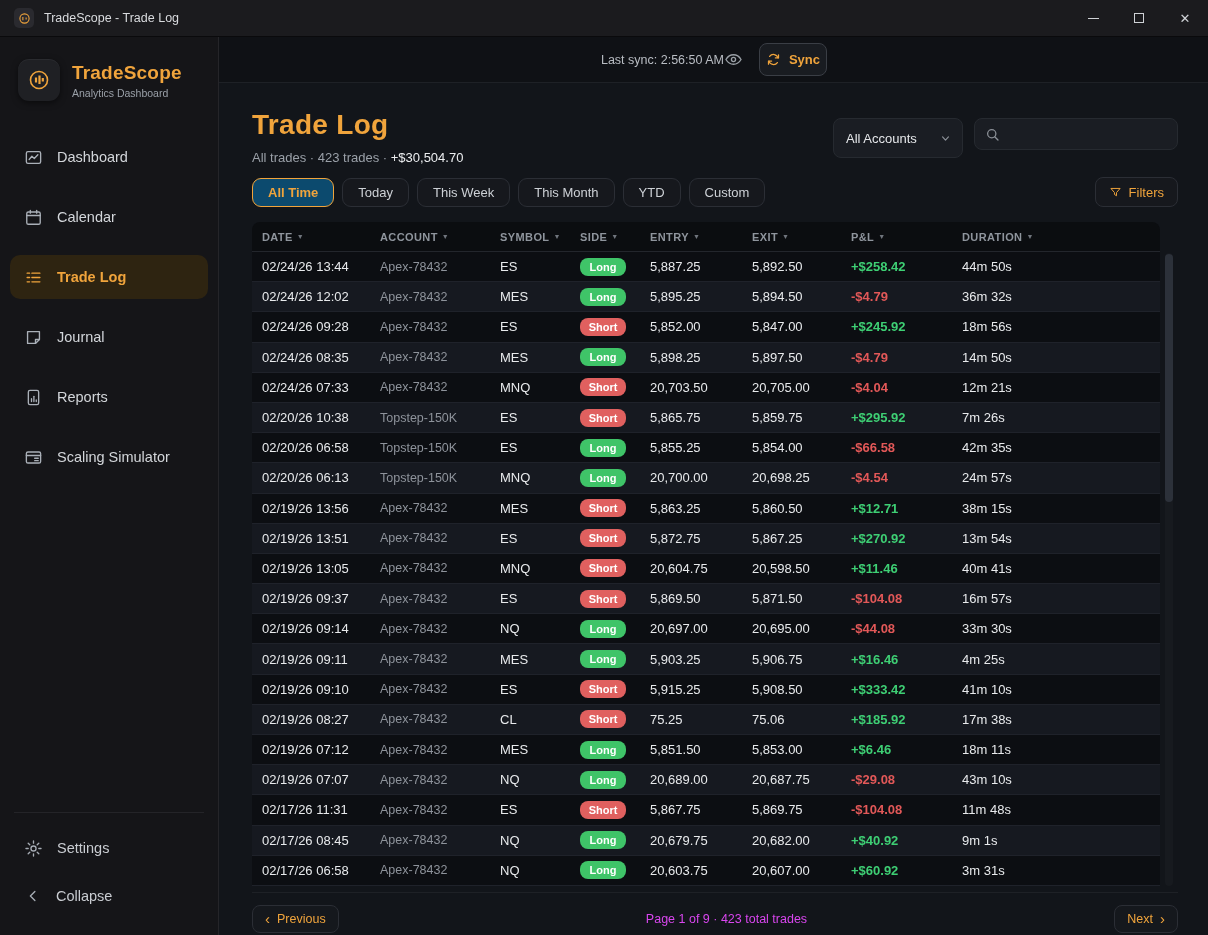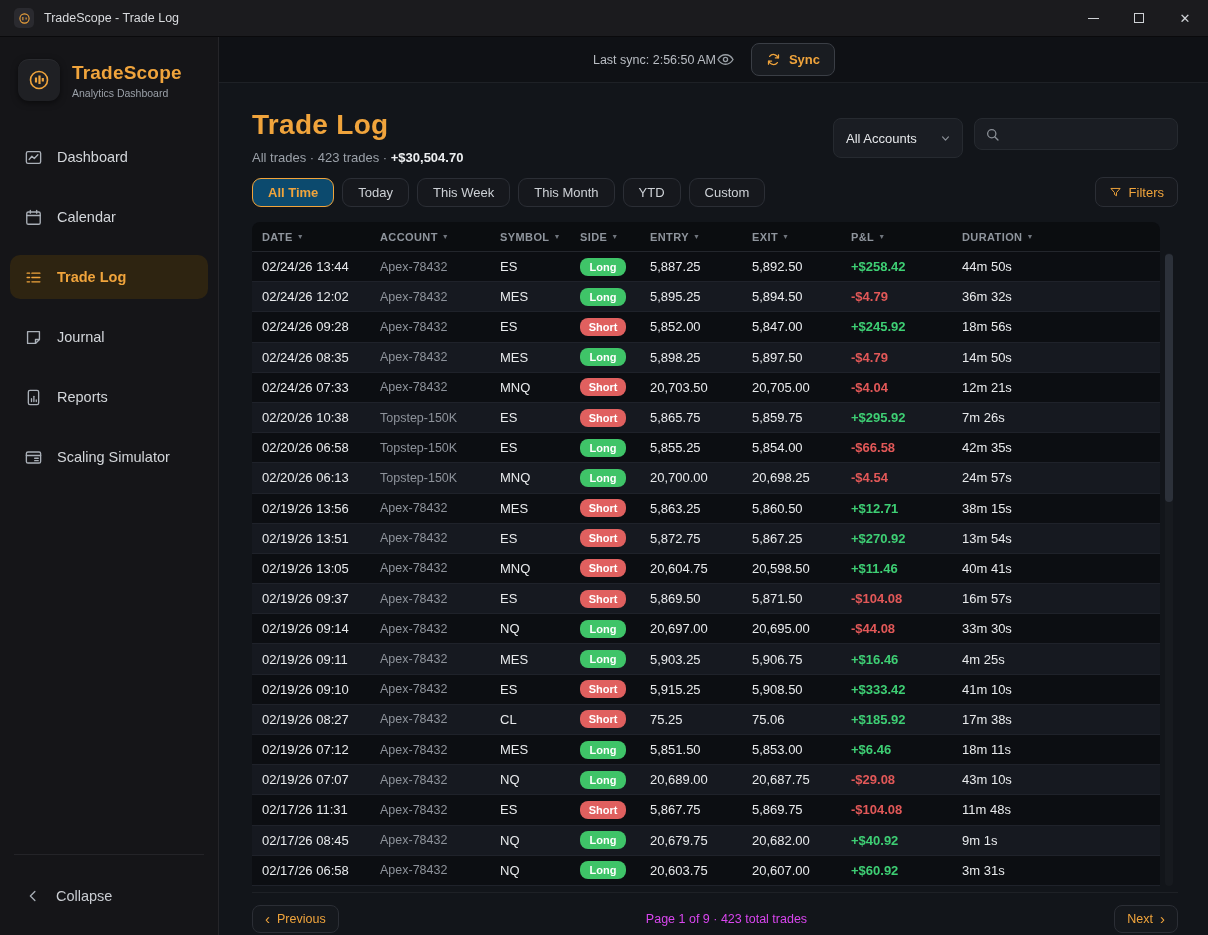--- a/index.html
+++ b/index.html
@@ -48,29 +48,29 @@
   .foot-item .icn { color:#a6acb4; }
   .foot-gap { height:6px; }
 
   
   .main { flex:1; display:flex; flex-direction:column; background:#12151a; min-width:0; }
   .topbar { height:46px; background:#0f1115; border-bottom:1px solid #1e2126;
     display:flex; align-items:center; justify-content:center; padding:0 18px 0 19px; flex-shrink:0; }
   .lastsync { font-size:12.5px; color:#b9bdc3; }
   .topbar-right { display:flex; align-items:center; gap:16px; }
   .eye-btn { color:#9aa0a6; cursor:pointer; display:flex; }
-  .sync-btn { display:flex; align-items:center; gap:8px; height:33px; padding:0 14px;
+  .sync-btn { display:flex; align-items:center; gap:8px; height:33px; padding:0 6px;
     background:#191c21; border:1px solid #3a3e45; border-radius:8px; color:var(--accent);
     font-size:13px; font-weight:bold; cursor:pointer; font-family:inherit; }
 
   .content { flex:1; padding:26px 30px 0 33px; display:flex; flex-direction:column; min-height:0; }
   .page-head { display:flex; justify-content:space-between; align-items:flex-start; }
   .page-title { font-size:28px; font-weight:bold; color:var(--accent); letter-spacing:.3px; }
   .page-sub { margin-top:9px; font-size:13px; color:#9aa0a8; }
-  .page-sub .pnl-total { color:#eceef0; font-weight:bold; }
+  .page-sub .pnl-total { color:#eceef0; font-weight:normal; }
   .head-controls { display:flex; gap:11px; margin-top:9px; }
   .select { width:130px; height:40px; background:#1a1d23; border:1px solid #262a30; border-radius:8px;
     display:flex; align-items:center; justify-content:space-between; padding:0 10px 0 12px;
     color:#e5e7ea; font-size:13px; cursor:pointer; }
   .select .icn { color:#8b9097; }
   .search { width:204px; height:32px; background:#1a1d23; border:1px solid #262a30; border-radius:8px;
     display:flex; align-items:center; padding:0 10px; gap:8px; }
   .search input { flex:1; background:transparent; border:none; outline:none; color:#e5e7ea;
     font-size:13px; font-family:inherit; min-width:0; }
   .search .icn { color:#8b9097; }
@@ -227,20 +227,29 @@
             <line x1="13.5" y1="13" x2="18" y2="13"></line>
               <line x1="13.5" y1="16" x2="18" y2="16"></line>
           </svg>
         </span>
         <span>Scaling Simulator</span>
       </div>
     </nav>
 
     <div class="sidebar-bottom">
       <div class="sb-divider"></div>
+      <div class="foot-item">
+        <span class="icn">
+          <svg width="19" height="19" viewBox="0 0 24 24" fill="none" stroke="currentColor" stroke-width="1.7" stroke-linecap="round">
+            <circle cx="12" cy="12" r="3.2"></circle>
+            <path d="M12 2.5v2.8M12 18.7v2.8M2.5 12h2.8M18.7 12h2.8M5.3 5.3l2 2M16.7 16.7l2 2M18.7 5.3l-2 2M7.3 16.7l-2 2"></path>
+          </svg>
+        </span>
+        <span>Settings</span>
+      </div>
       <div class="foot-gap"></div>
       <div class="foot-item">
         <span class="icn">
           <svg width="18" height="18" viewBox="0 0 24 24" fill="none" stroke="currentColor" stroke-width="1.8" stroke-linecap="round" stroke-linejoin="round">
             <polyline points="14.5 6 8.5 12 14.5 18"></polyline>
           </svg>
         </span>
         <span>Collapse</span>
       </div>
     </div>

